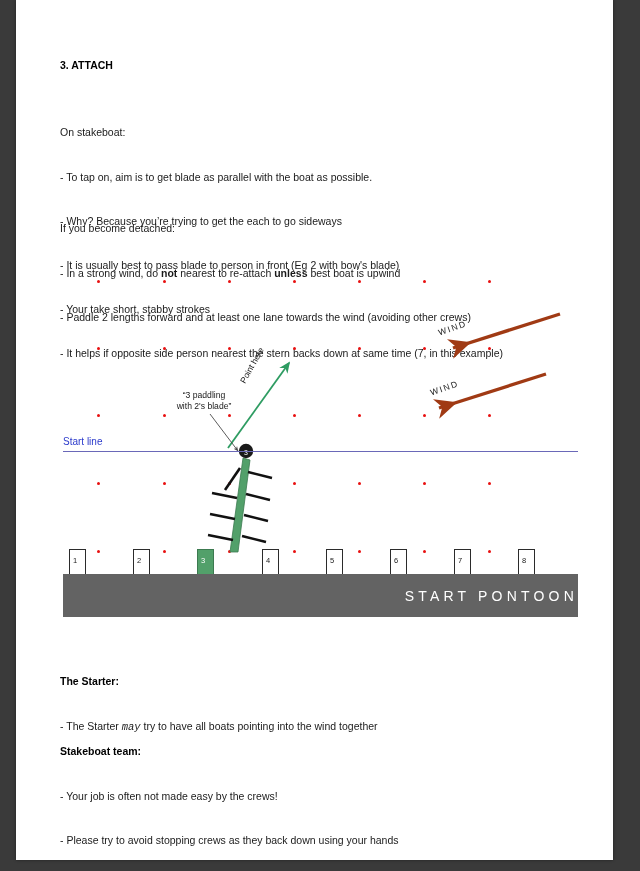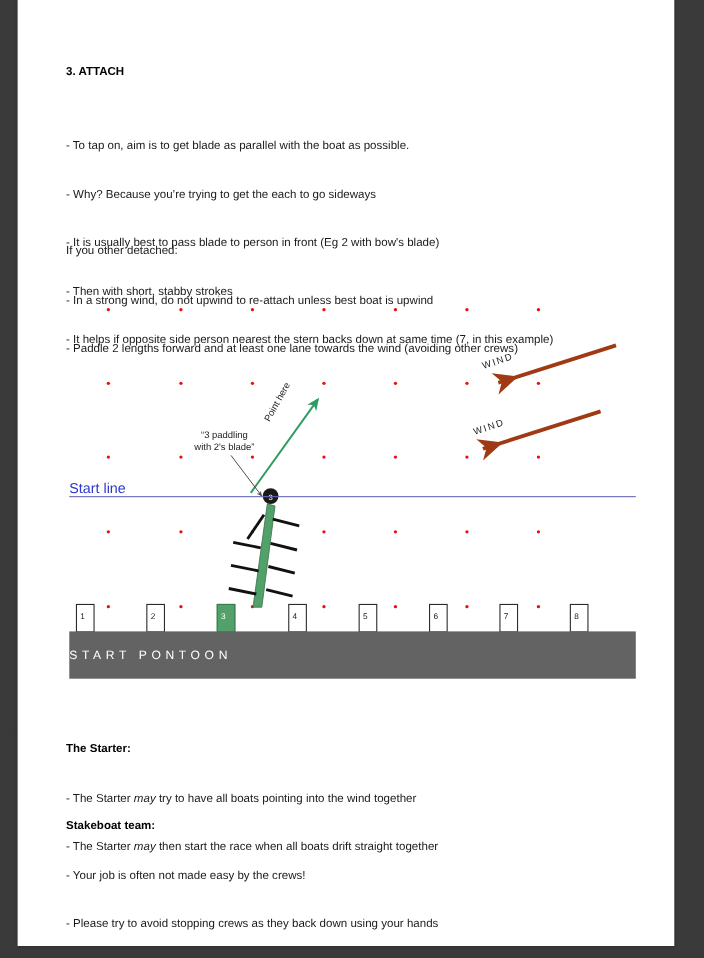--- a/index.html
+++ b/index.html
@@ -32,22 +32,22 @@
     font-size: 10.5px;
     line-height: 14.7px;
     white-space: pre-wrap;
   }
   .heading {
     font-weight: bold;
     font-size: 10.5px;
     color: #000;
   }
   .ln { display: block; }
-  .ital { font-style: italic; }
-  .bld { font-weight: normal; }
+  .ital { font-style: italic; font-family: Liberation Mono, monospace; }
+  .bld { font-weight: bold; }
 
   
   #diagram {
     position: absolute;
     left: 0; top: 262px;
     width: 597px; height: 360px;
   }
   .dot {
     position: absolute;
     width: 3px; height: 3px;
@@ -56,21 +56,21 @@
   }
   #start-line {
     position: absolute;
     left: 47px; top: 189px;
     width: 515px; height: 0;
     border-top: 1.2px solid #6a68b8;
   }
   #start-line-label {
     position: absolute;
     left: 47px; top: 174px;
-    font-size: 13px;
+    font-size: 10px;
     color: #2b3acb;
     font-family: "Liberation Sans", sans-serif;
   }
   #lane-callout {
     position: absolute;
     left: 138px; top: 128px;
     width: 100px;
     text-align: center;
     font-size: 8.6px;
     line-height: 11px;
@@ -115,46 +115,47 @@
     background: #52a06a;
     border-color: #3c7a50;
     color: #ffffff;
   }
   #pontoon {
     position: absolute;
     left: 47px; top: 312px;
     width: 515px; height: 43px;
     background: #636363;
     color: #ffffff;
-    font-size: 11px;
+    font-size: 14px;
     letter-spacing: 4.2px;
     display: flex;
     align-items: center;
-    justify-content: flex-start;
+    justify-content: flex-end;
   }
 </style>
 </head>
 <body>
 
 <div id="viewport">
   <div id="page">
 
     <div class="doc-text heading" style="top:58px;">3. ATTACH</div>
 
     <div class="doc-text" style="top:96px;">
+      <span class="ln">On stakeboat:</span>
       <span class="ln">- To tap on, aim is to get blade as parallel with the boat as possible.</span>
       <span class="ln">- Why? Because you’re trying to get the each to go sideways</span>
       <span class="ln">- It is usually best to pass blade to person in front (Eg 2 with bow's blade)</span>
-      <span class="ln">- Then with short, stabby strokes</span>
+      <span class="ln">- Your take short, stabby strokes</span>
       <span class="ln">- It helps if opposite side person nearest the stern backs down at same time (7, in this example)</span>
     </div>
 
     <div class="doc-text" style="top:192px;">
-      <span class="ln">If you other detached:</span>
-      <span class="ln"><span>- In a strong wind, do </span><span class="bld">not</span><span> upwind to re-attach </span><span class="bld">unless</span><span> best boat is upwind</span></span>
+      <span class="ln">If you become detached:</span>
+      <span class="ln"><span>- In a strong wind, do </span><span class="bld">not</span><span> nearest to re-attach </span><span class="bld">unless</span><span> best boat is upwind</span></span>
       <span class="ln">- Paddle 2 lengths forward and at least one lane towards the wind (avoiding other crews)</span>
     </div>
 
     <div id="diagram">
 
       <div id="dot-grid">
           <div class="dot" style="left: 81px; top: 18px; background: rgb(232, 16, 16);"></div>
           <div class="dot" style="left: 147px; top: 18px; background: rgb(232, 16, 16);"></div>
           <div class="dot" style="left: 212px; top: 18px; background: rgb(232, 16, 16);"></div>
           <div class="dot" style="left: 277px; top: 18px; background: rgb(232, 16, 16);"></div>
@@ -253,21 +254,20 @@
         </div>
 
       <div id="pontoon">
         <span>START PONTOON</span>
       </div>
     </div>
 
     <div class="doc-text" style="top:645px;">
       <span class="ln heading">The Starter:</span>
       <span class="ln"><span>- The Starter </span><span class="ital">may</span><span> try to have all boats pointing into the wind together</span></span>
-      <span class="ln"><span>- The Starter </span><span class="ital">may</span><span> then start the race when all boats drift straight together</span></span>
     </div>
 
     <div class="doc-text" style="top:715px;">
       <span class="ln heading">Stakeboat team:</span>
       <span class="ln">- Your job is often not made easy by the crews!</span>
       <span class="ln">- Please try to avoid stopping crews as they back down using your hands</span>
       
     </div>
 
   </div>

